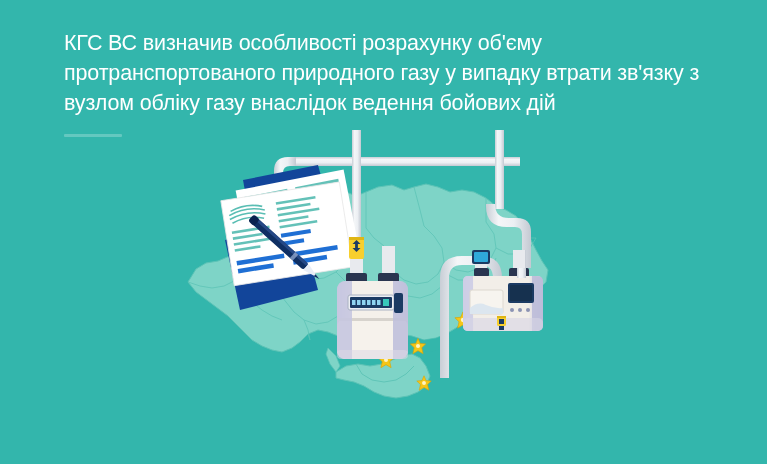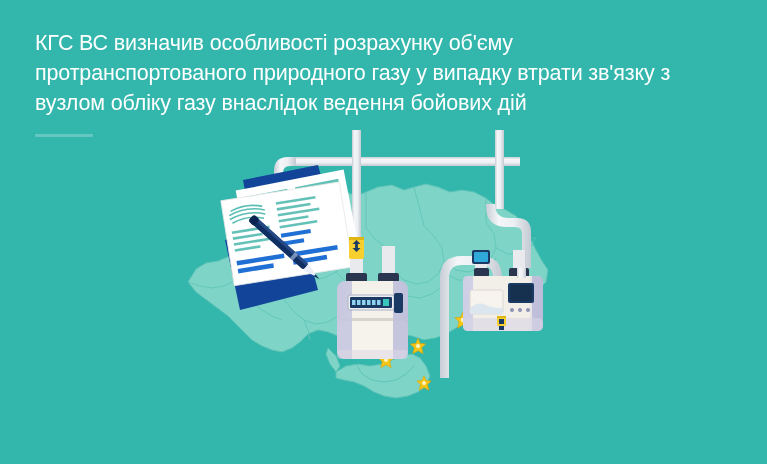--- a/index.html
+++ b/index.html
@@ -17,21 +17,21 @@
     position: relative;
     width: 767px;
     height: 464px;
     background: #33b6ac;
     overflow: hidden;
   }
 
   
   .heading-block {
     position: absolute;
-    left: 35px;
+    left: 64px;
     top: 28px;
     width: 690px;
   }
   .headline {
     margin: 0;
     font-family: "Liberation Sans", sans-serif;
     font-size: 21.5px;
     line-height: 30px;
     font-weight: 400;
     color: #ffffff;

